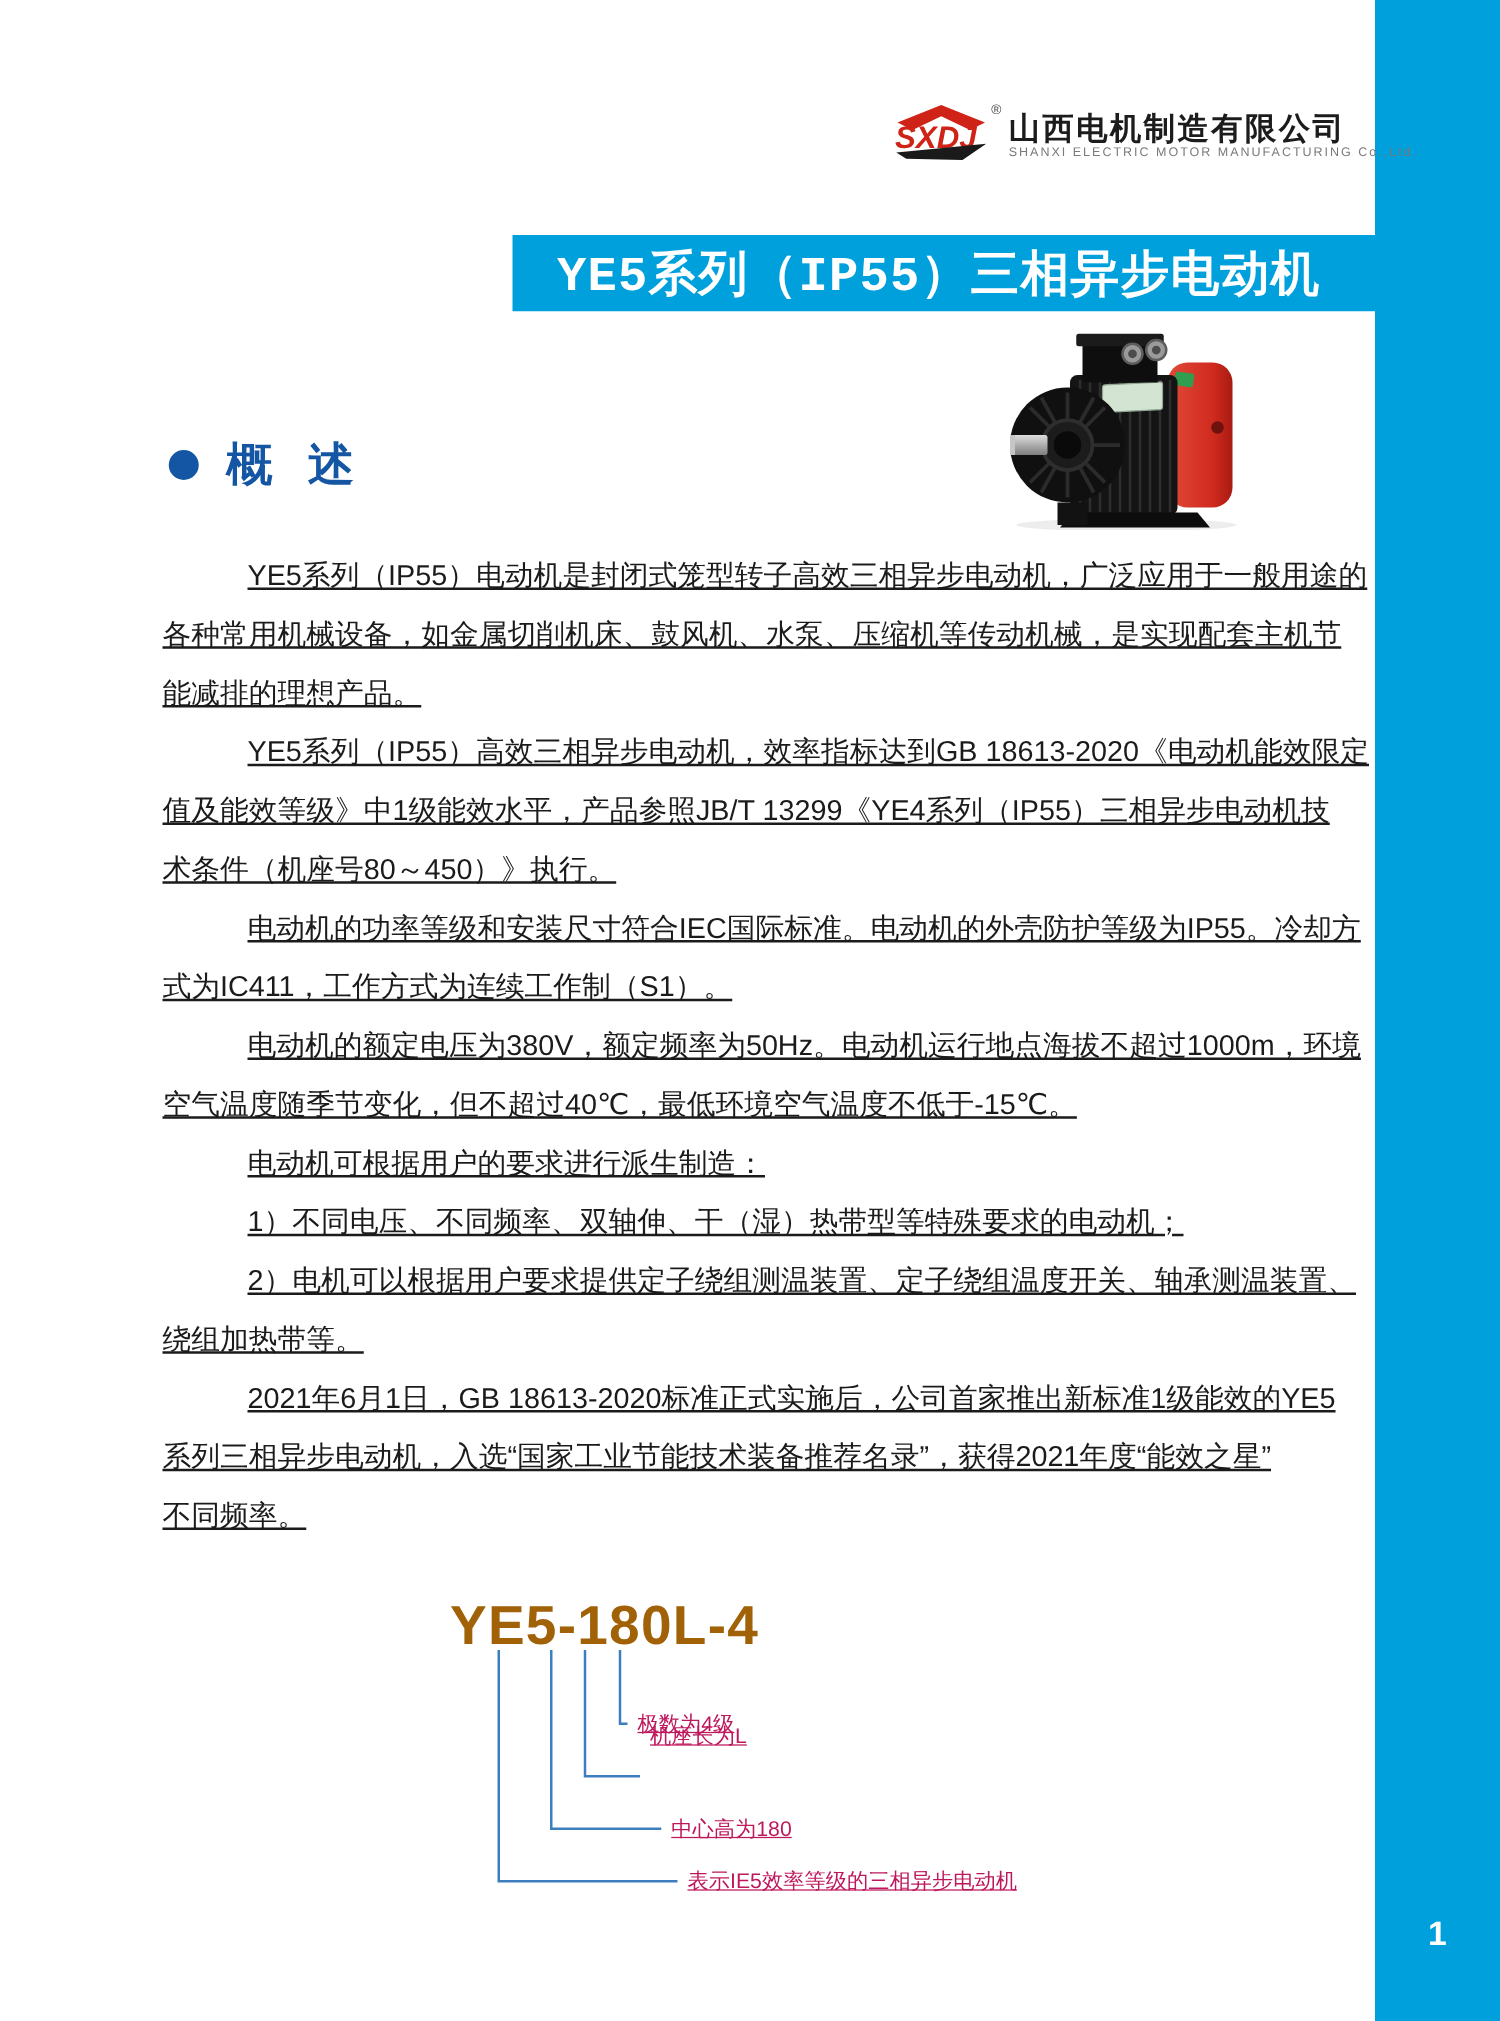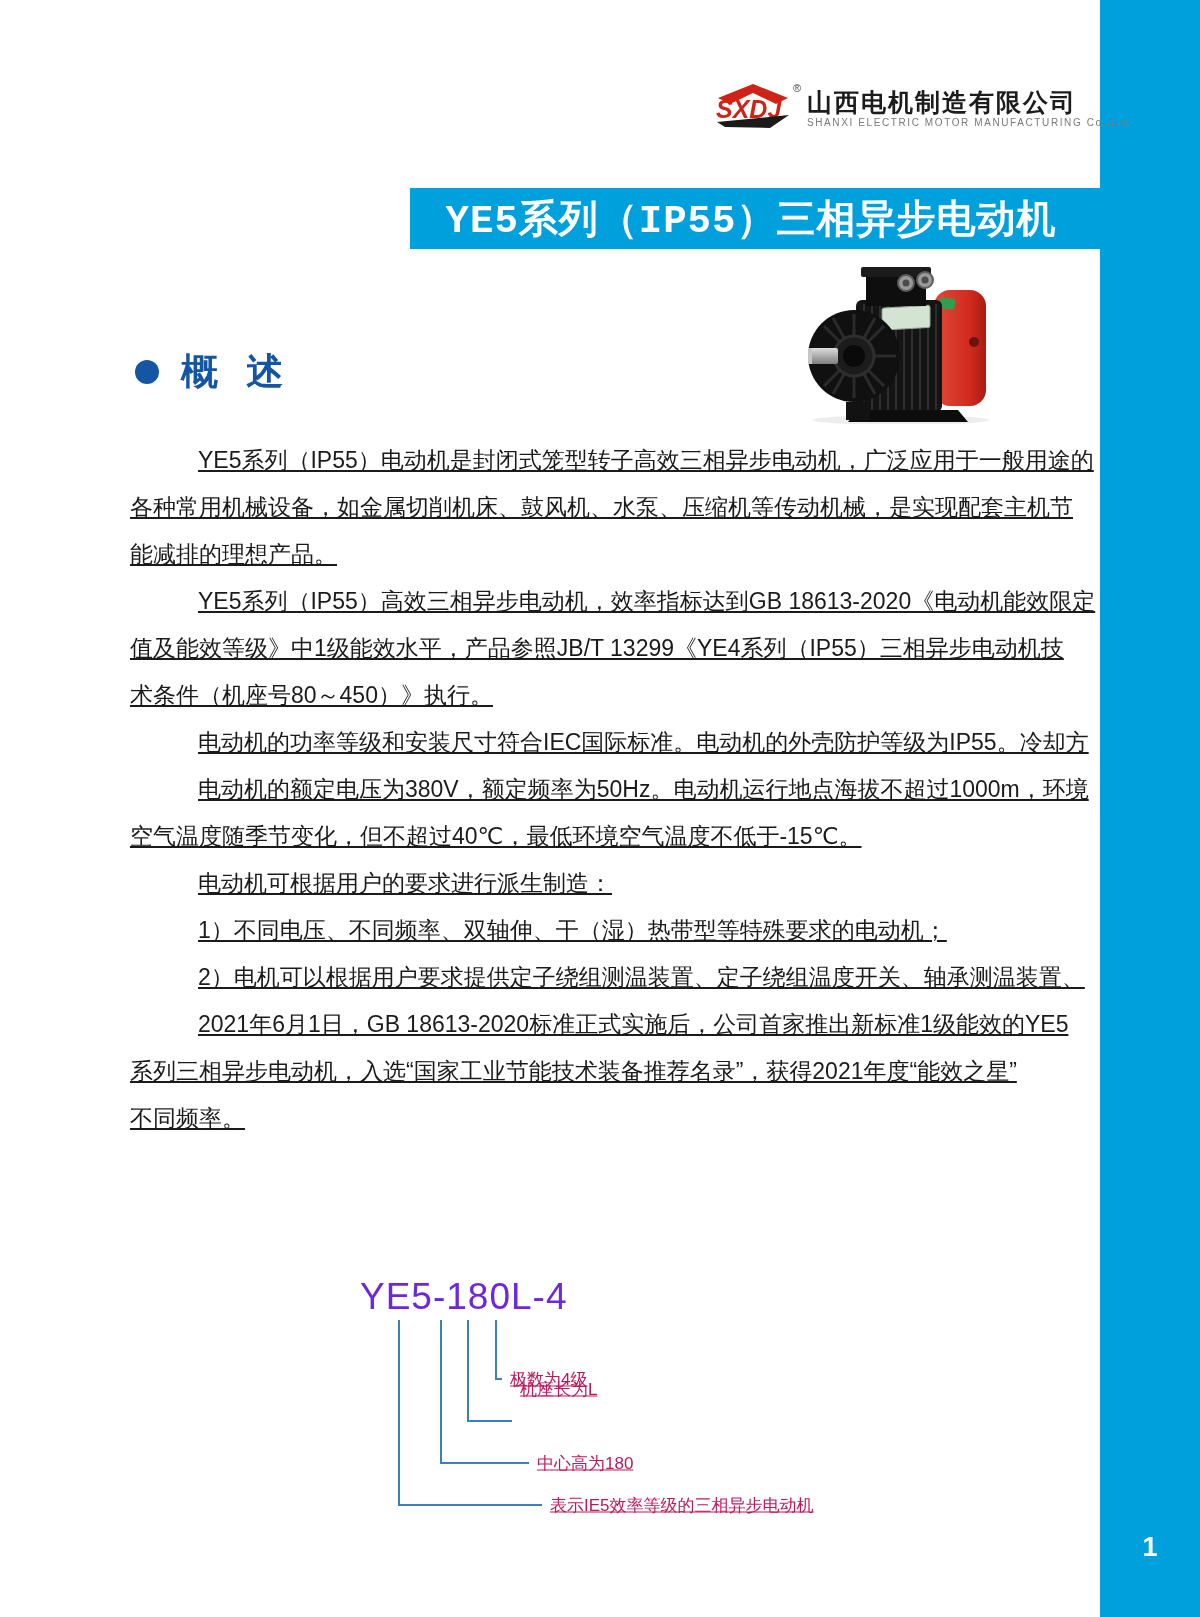--- a/index.html
+++ b/index.html
@@ -32,22 +32,22 @@
   .bullet{width:24px;height:24px;border-radius:50%;background:#1456A4;display:inline-block;}
   .heading-text{margin-left:22px;font-size:37px;font-weight:bold;color:#1456A4;letter-spacing:9px;
                 white-space:nowrap;}
 
   
   .body-text{position:absolute;left:130px;top:437px;width:945px;font-size:23px;color:#1b1b1b;text-decoration:underline;}
   .line{height:47px;line-height:47px;white-space:nowrap;}
   .indent{padding-left:68px;}
 
   
-  .model-code{position:absolute;left:360px;top:1276px;font-size:37px;color:#6d28d9;
-              letter-spacing:1px;white-space:nowrap;}
+  .model-code{position:absolute;left:360px;top:1276px;font-size:44px;color:#a16207;
+              letter-spacing:1px;white-space:nowrap;font-weight:bold;}
   .diagram-svg{position:absolute;left:390px;top:1316px;}
   .dlabel{position:absolute;transform:translateY(-50%);font-size:17px;color:#be185d;white-space:nowrap;text-decoration:underline;}
   .dlabel.l0{left:510px;top:1379px;}
   .dlabel.l1{left:520px;top:1389px;}
   .dlabel.l2{left:537px;top:1463px;}
   .dlabel.l3{left:550px;top:1505px;}
 
   
   .page-number{position:absolute;left:1100px;top:1532px;width:100px;text-align:center;
                color:#ffffff;font-size:27px;font-weight:bold;}
@@ -141,25 +141,27 @@
   </div>
 
   <div class="body-text">
     <div class="line indent">YE5系列（IP55）电动机是封闭式笼型转子高效三相异步电动机，广泛应用于一般用途的</div>
     <div class="line">各种常用机械设备，如金属切削机床、鼓风机、水泵、压缩机等传动机械，是实现配套主机节</div>
     <div class="line">能减排的理想产品。</div>
     <div class="line indent">YE5系列（IP55）高效三相异步电动机，效率指标达到GB 18613-2020《电动机能效限定</div>
     <div class="line">值及能效等级》中1级能效水平，产品参照JB/T 13299《YE4系列（IP55）三相异步电动机技</div>
     <div class="line">术条件（机座号80～450）》执行。</div>
     <div class="line indent">电动机的功率等级和安装尺寸符合IEC国际标准。电动机的外壳防护等级为IP55。冷却方</div>
+    <div class="line">式为IC411，工作方式为连续工作制（S1）。</div>
     <div class="line indent">电动机的额定电压为380V，额定频率为50Hz。电动机运行地点海拔不超过1000m，环境</div>
     <div class="line">空气温度随季节变化，但不超过40℃，最低环境空气温度不低于-15℃。</div>
     <div class="line indent">电动机可根据用户的要求进行派生制造：</div>
     <div class="line indent">1）不同电压、不同频率、双轴伸、干（湿）热带型等特殊要求的电动机；</div>
     <div class="line indent">2）电机可以根据用户要求提供定子绕组测温装置、定子绕组温度开关、轴承测温装置、</div>
+    <div class="line">绕组加热带等。</div>
     <div class="line indent">2021年6月1日，GB 18613-2020标准正式实施后，公司首家推出新标准1级能效的YE5</div>
     <div class="line">系列三相异步电动机，入选“国家工业节能技术装备推荐名录”，获得2021年度“能效之星”</div>
     <div class="line">不同频率。</div>
   </div>
 
   <div class="model-code">YE5-180L-4</div>
   <svg class="diagram-svg" width="170" height="200" viewBox="0 0 170 200">
     <g fill="none" stroke="#3D7EBE" stroke-width="2">
       <polyline points="106,4 106,63 112,63"></polyline>
       <polyline points="78,4 78,105 122,105"></polyline>

